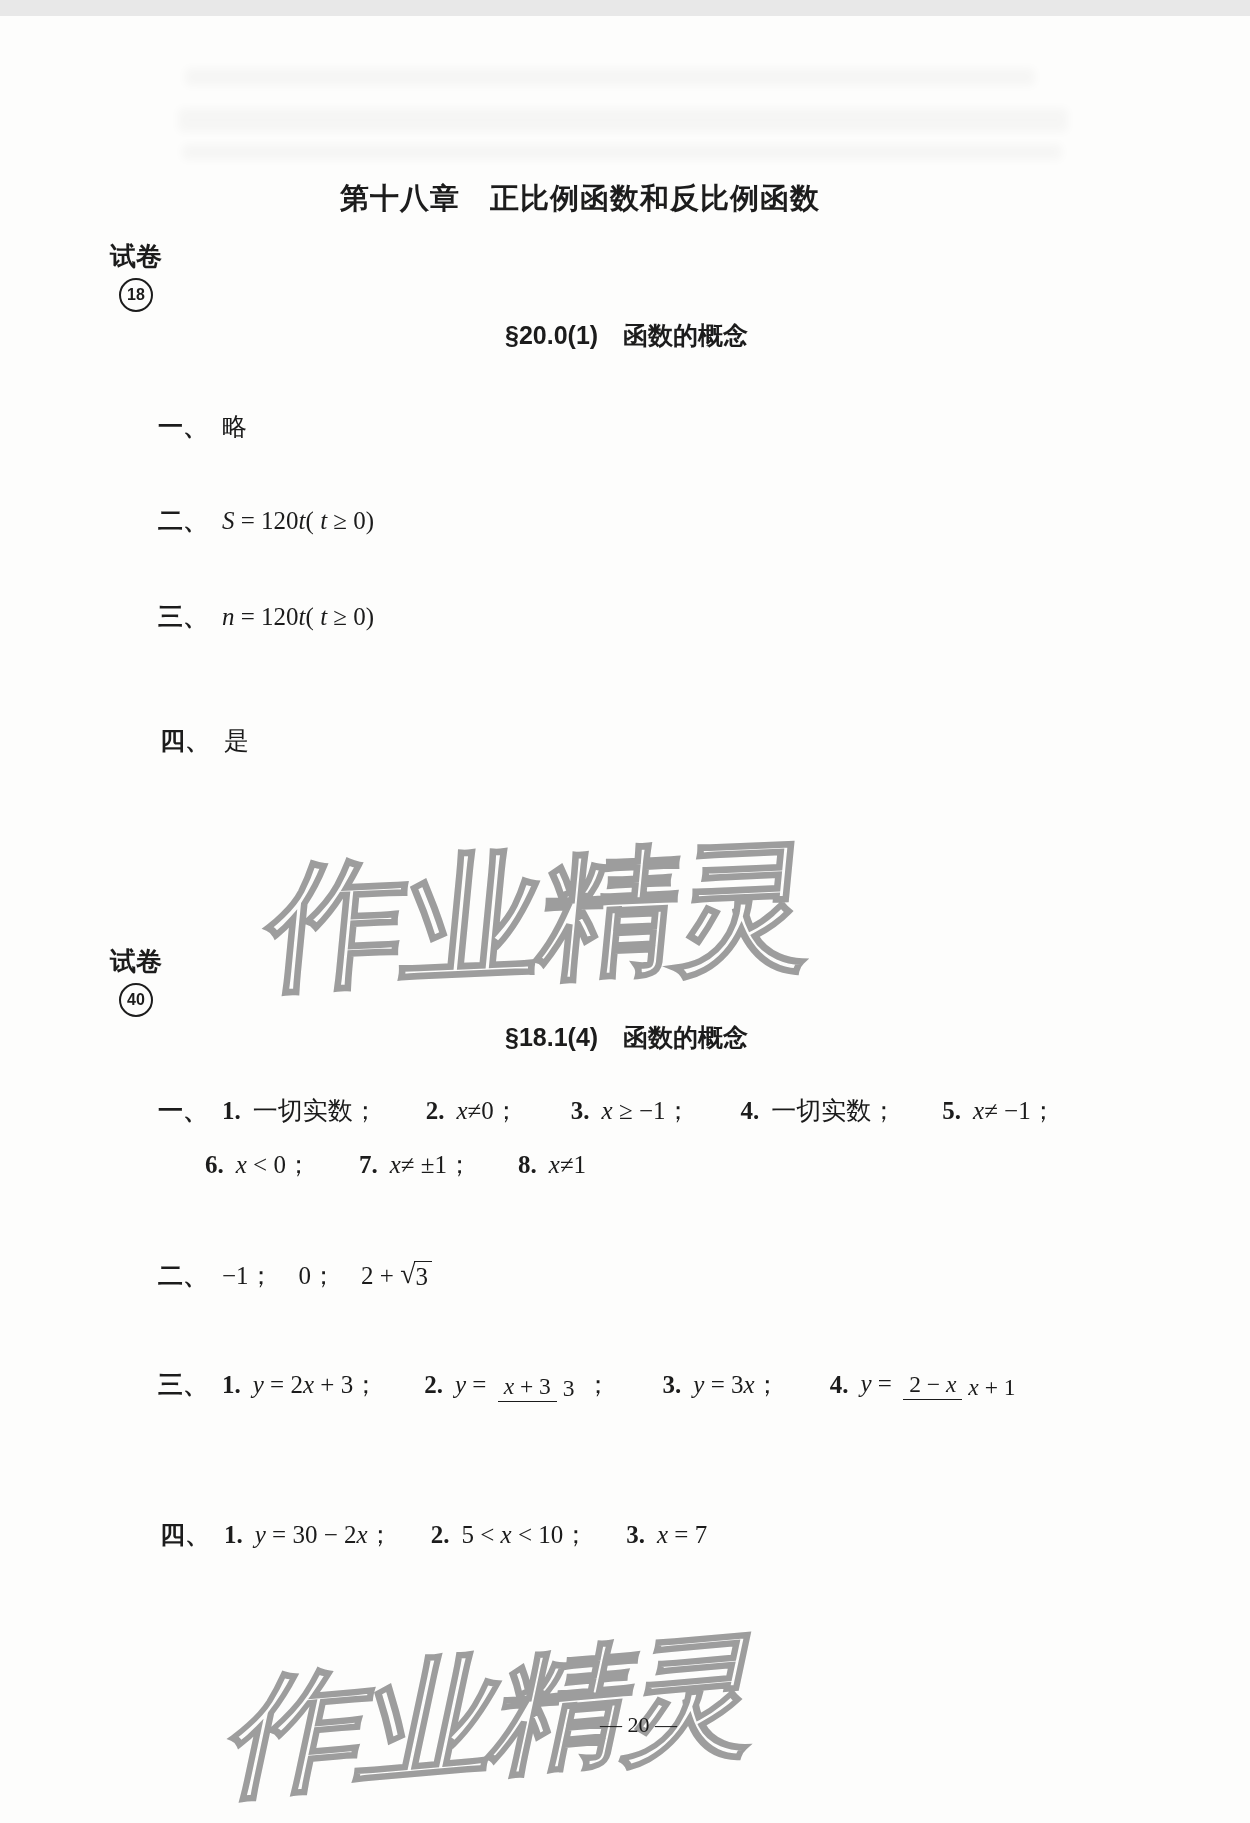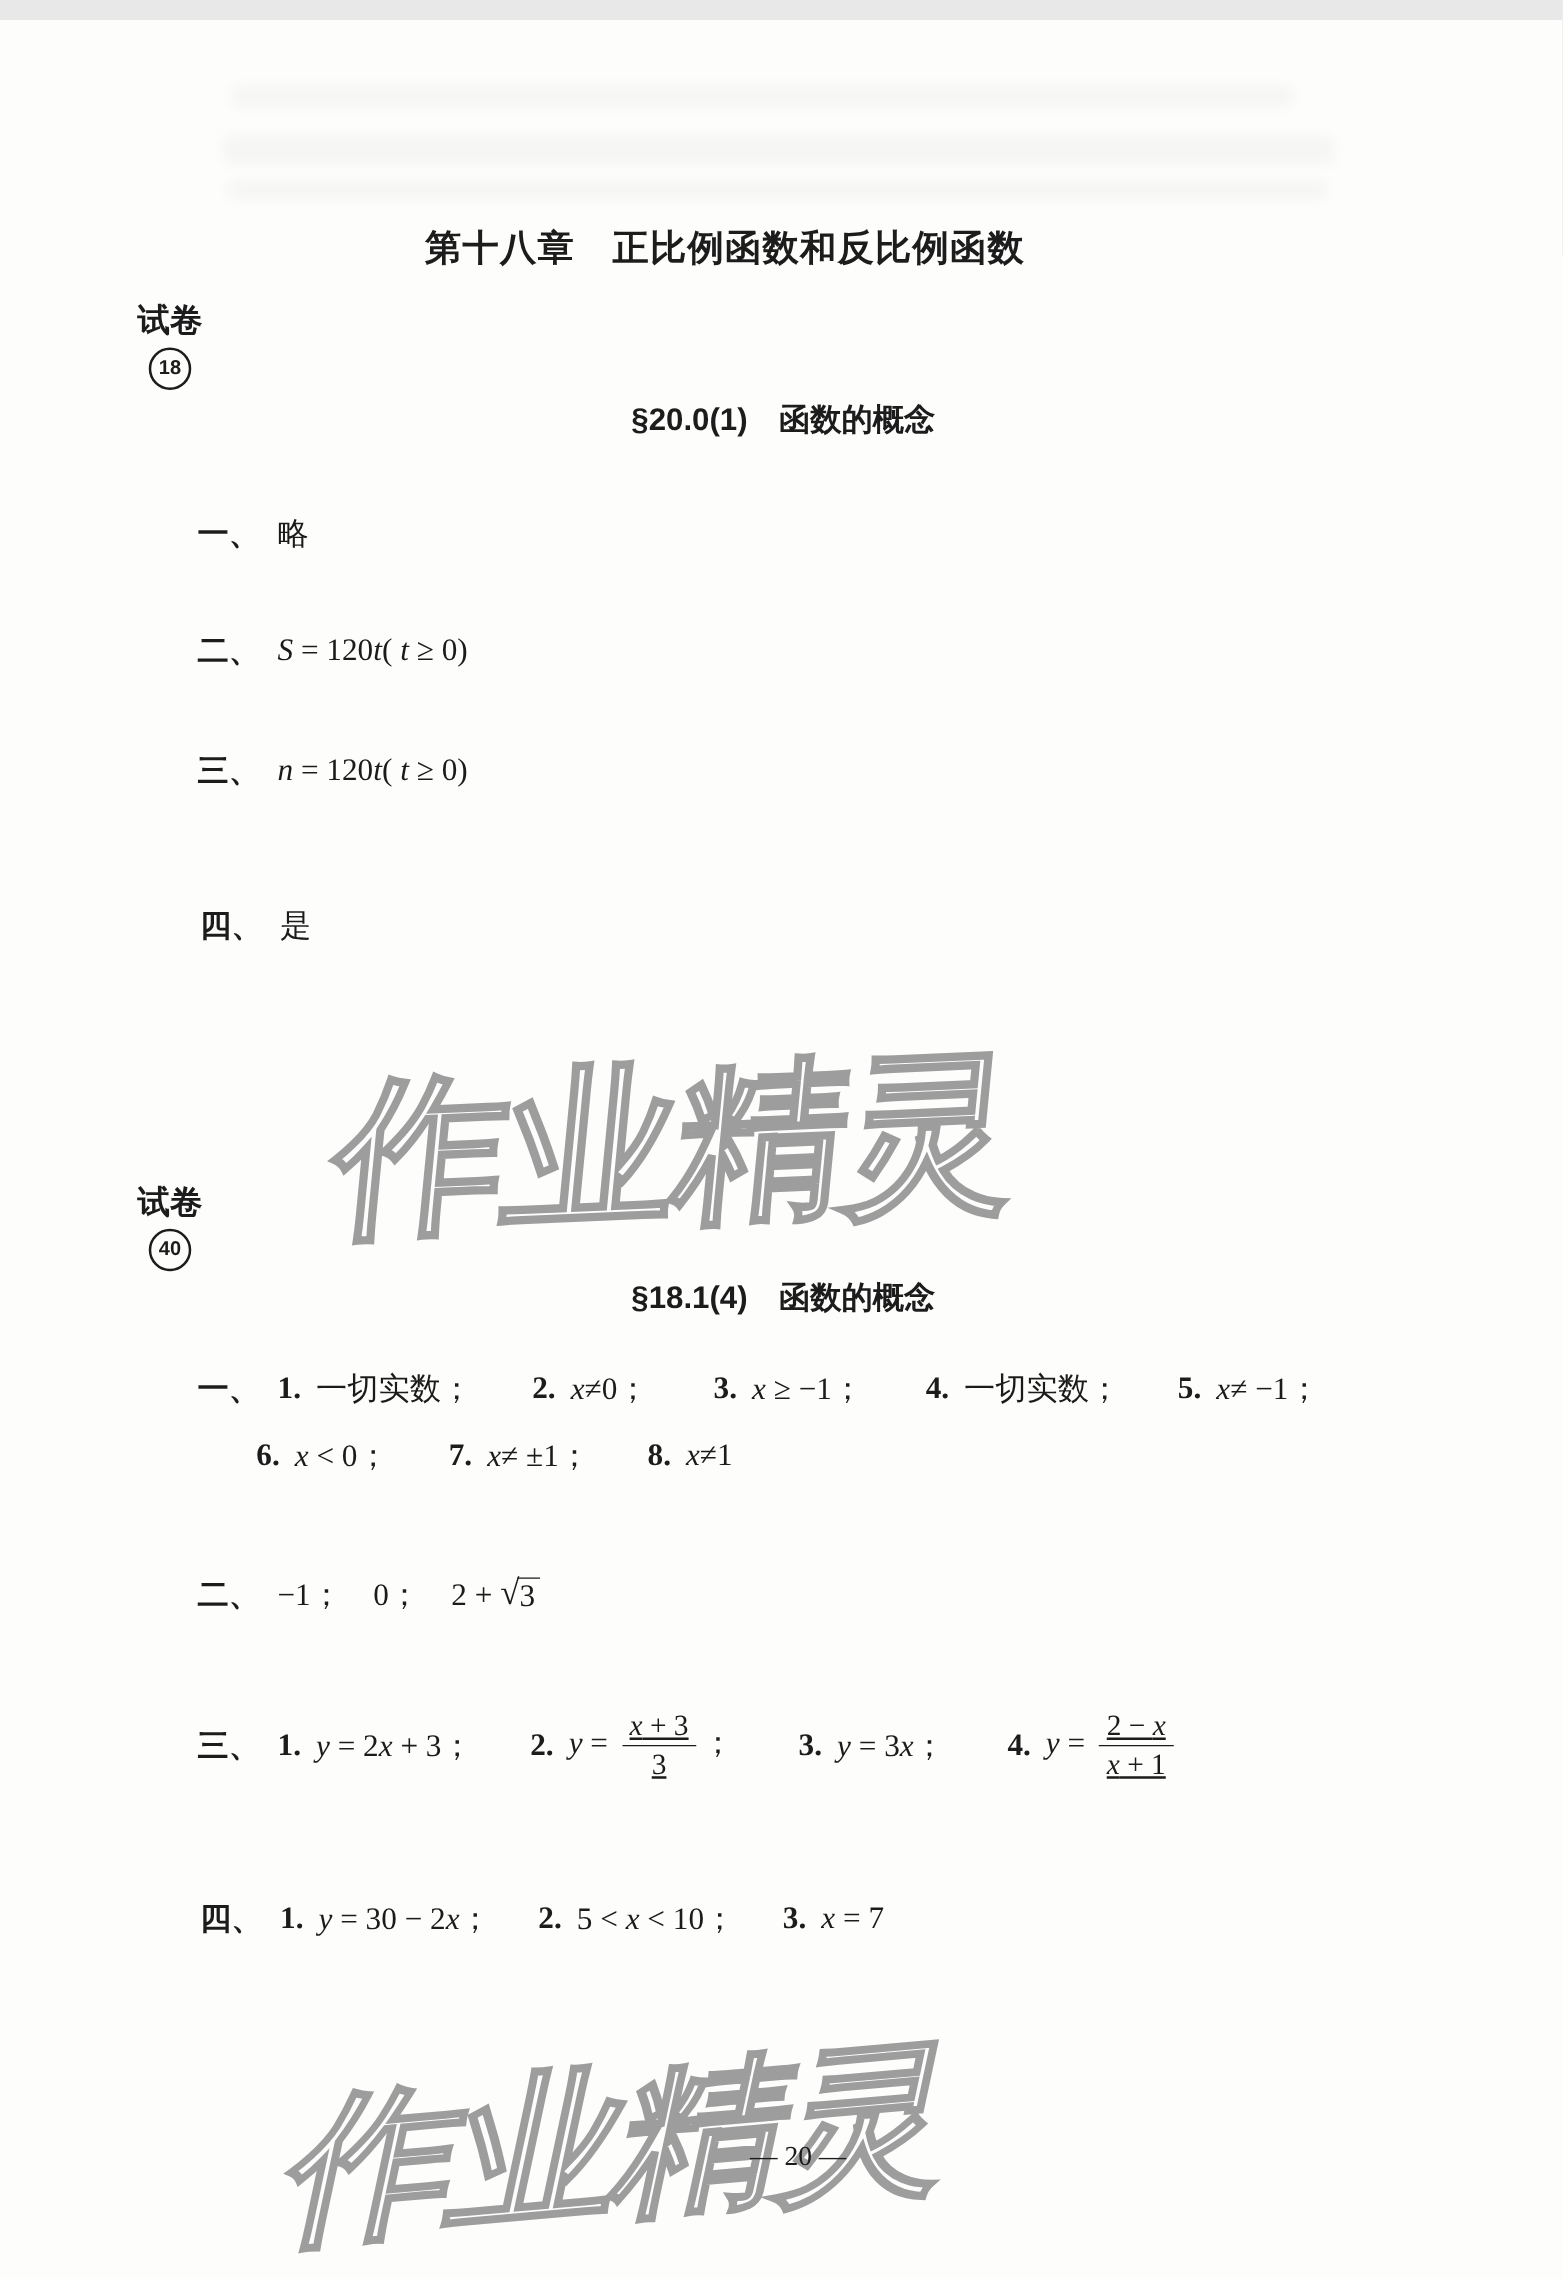--- a/index.html
+++ b/index.html
@@ -22,21 +22,21 @@
   .section-heading{font-size:25px;font-weight:700;white-space:nowrap;}
   
   .row{display:flex;align-items:center;white-space:nowrap;}
   .row-label{font-size:25px;font-weight:600;margin-right:14px;}
   .m{font-family:"Liberation Serif",serif;font-size:25px;color:#1b1b1b;}
   .m .mi{font-style:italic;font-family:"Liberation Serif",serif;}
   .m .mr{font-family:"Liberation Serif",serif;}
   .item{display:inline-flex;align-items:center;white-space:nowrap;}
   .ino{font-family:"Liberation Serif",serif;font-size:25px;font-weight:700;margin-right:12px;}
   
-  .frac{display:inline-flex;flex-direction:column;align-items:center;vertical-align:middle;margin:0 5px;line-height:1.12;font-size:0.94em;text-decoration:underline;}
+  .frac{display:inline-flex;flex-direction:row;align-items:center;vertical-align:middle;margin:0 5px;line-height:1.12;font-size:0.94em;}
   .frac .fn{padding:0 6px 2px 6px;border-bottom:1.6px solid #1b1b1b;}
   .frac .fd{padding:2px 6px 0 6px;}
   
   .sqrt{display:inline-flex;align-items:flex-start;}
   .sqrt .rsym{font-size:1.12em;line-height:1;transform:translateY(-1px);}
   .sqrt .rad{border-top:1.7px solid #1b1b1b;padding:1px 4px 0 2px;margin-left:-2px;line-height:1.1;}
   
   .watermark{
     color:transparent;-webkit-text-stroke:2.3px #9d9d9d;
     font-weight:900;white-space:nowrap;pointer-events:none;

